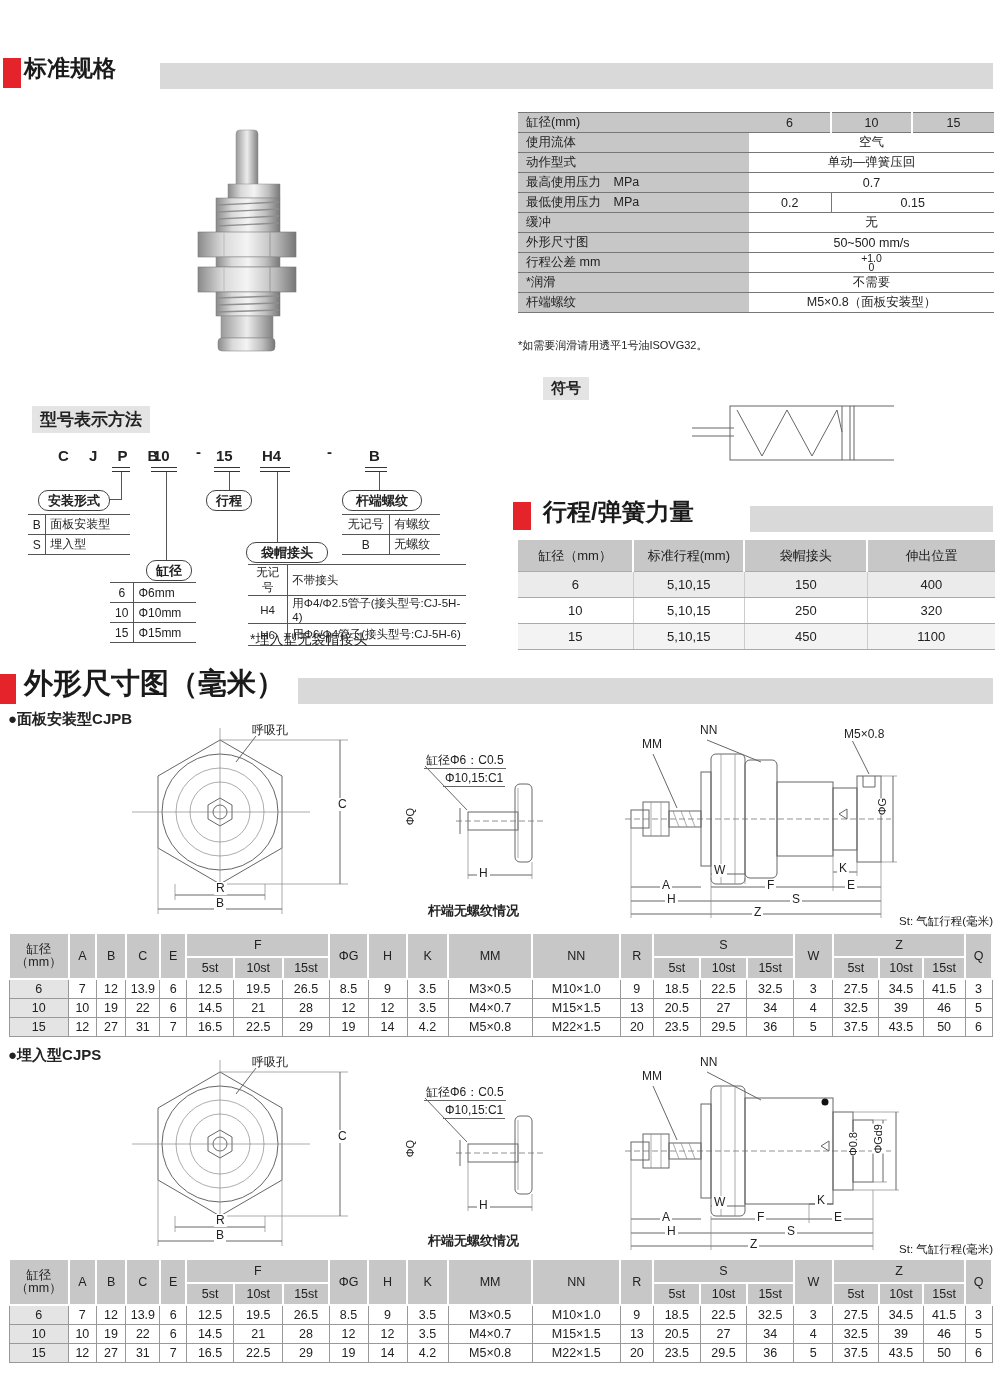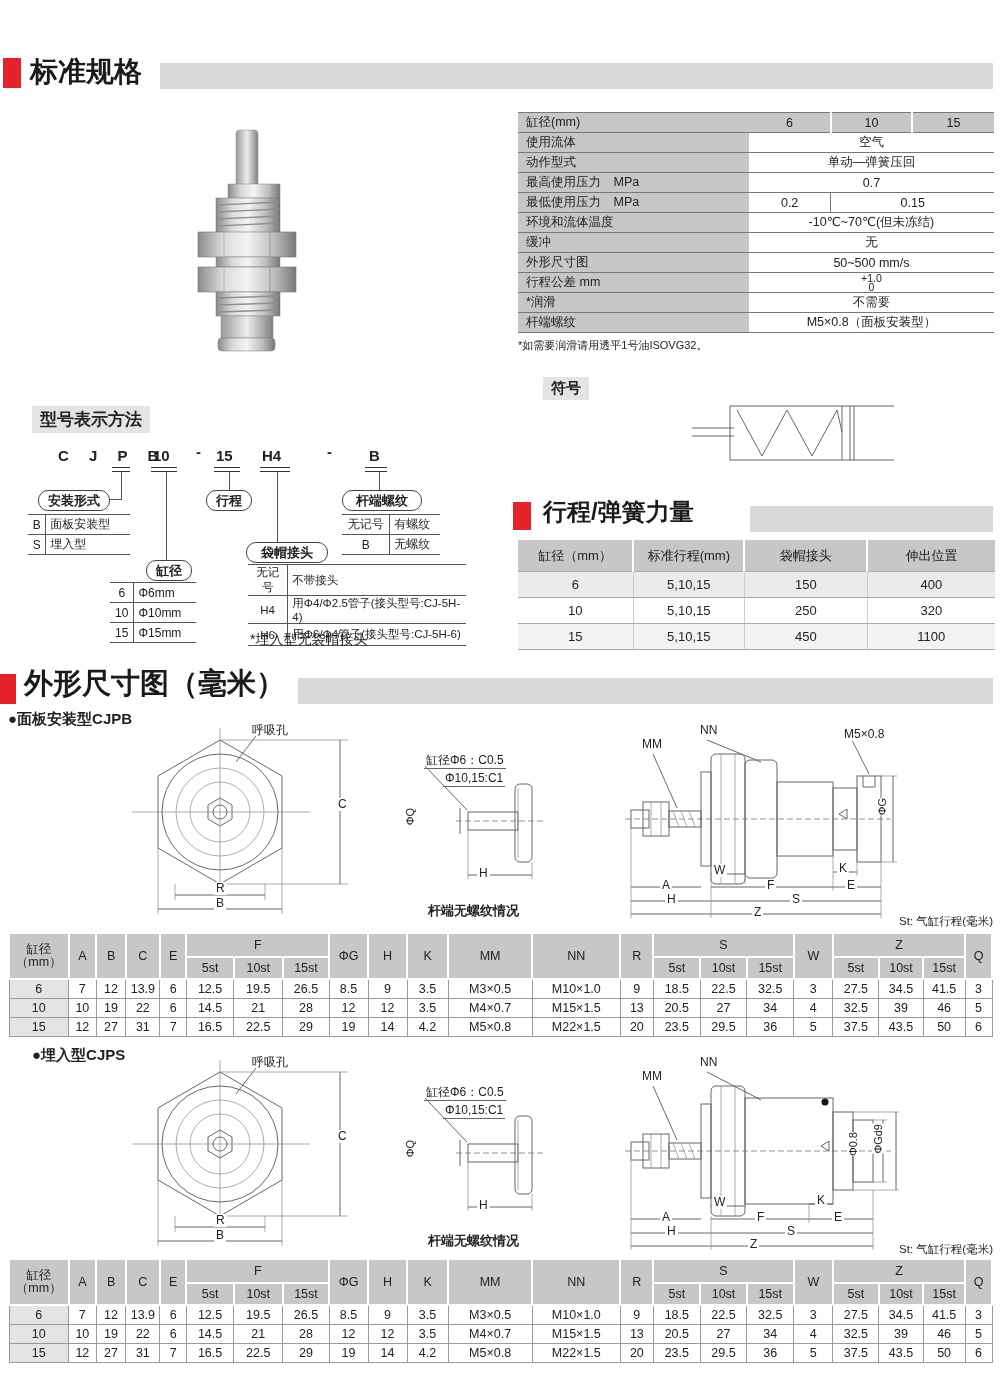--- a/index.html
+++ b/index.html
@@ -56,21 +56,21 @@
   .ln{stroke:#666;stroke-width:1;fill:none;}
   .thin{stroke:#888;stroke-width:0.7;fill:none;}
   .dash{stroke:#777;stroke-width:0.8;stroke-dasharray:6 3;fill:none;}
 </style>
 </head>
 <body>
 
 <div class="page">
 
   <div class="redsq" style="left:3px;top:58px;width:18px;height:30px;"></div>
-  <div class="sec-title" style="left:30px;top:53px;font-size:28px;">标准规格</div>
+  <div class="sec-title" style="left:24px;top:53px;font-size:23px;">标准规格</div>
   <div class="band" style="left:160px;top:63px;width:833px;height:26px;"></div>
 
   <svg style="left:150px;top:112px;" width="260" height="250" viewBox="0 0 260 250">
     <defs>
       <linearGradient id="g1" x1="0" y1="0" x2="1" y2="0">
         <stop offset="0" stop-color="#8a8a8a"></stop>
           <stop offset="0.25" stop-color="#d9d9d9"></stop>
         <stop offset="0.5" stop-color="#f4f4f4"></stop>
           <stop offset="0.78" stop-color="#bdbdbd"></stop>
         <stop offset="1" stop-color="#777"></stop>
@@ -130,24 +130,20 @@
       <td class="sv" colspan="3">单动—弹簧压回</td>
     </tr>
     <tr>
       <td class="sl">最高使用压力　MPa</td>
       <td class="sv" colspan="3">0.7</td>
     </tr>
     <tr>
       <td class="sl">最低使用压力　MPa</td>
       <td class="sv">0.2</td>
       <td class="sv dsep" colspan="2">0.15</td>
-    </tr>
-    <tr>
-      <td class="sl">环境和流体温度</td>
-      <td class="sv" colspan="3">-10℃~70℃(但未冻结)</td>
     </tr>
     <tr>
       <td class="sl">缓冲</td>
       <td class="sv" colspan="3">无</td>
     </tr>
     <tr>
       <td class="sl">外形尺寸图</td>
       <td class="sv" colspan="3">50~500 mm/s</td>
     </tr>
     <tr>
@@ -539,21 +535,21 @@
           <td>36</td>
           <td>5</td>
           <td>37.5</td>
           <td>43.5</td>
           <td>50</td>
           <td>6</td>
         </tr>
       </tbody>
   </table>
 
-  <div class="bullet-line" style="left:8px;top:1046px;margin-left:24px;"><span>●</span><span>埋入型CJPS</span></div>
+  <div class="bullet-line" style="left:8px;top:1046px;"><span>●</span><span>埋入型CJPS</span></div>
 
   <div class="abs" style="left:0;top:1060px;width:1000px;height:186px;">
     <svg style="left:140px;top:4px;" width="220" height="185" viewBox="0 0 220 185">
       <polygon class="ln" points="80,8 142,44 142,116 80,152 18,116 18,44"></polygon>
       <circle class="ln" cx="80" cy="80" r="58"></circle>
         <circle class="thin" cx="80" cy="80" r="44"></circle>
         <circle class="thin" cx="80" cy="80" r="30"></circle>
       <polygon class="ln" points="80,66 92,73 92,87 80,94 68,87 68,73"></polygon>
         <circle class="ln" cx="80" cy="80" r="7"></circle>
       <line class="thin" x1="-8" y1="80" x2="170" y2="80"></line>

